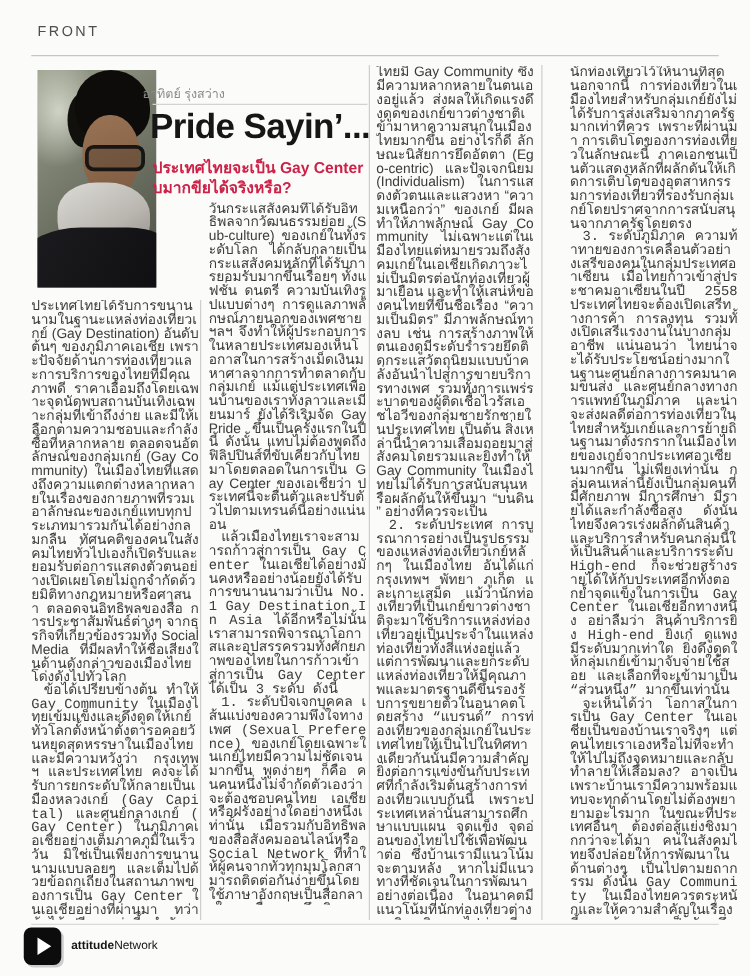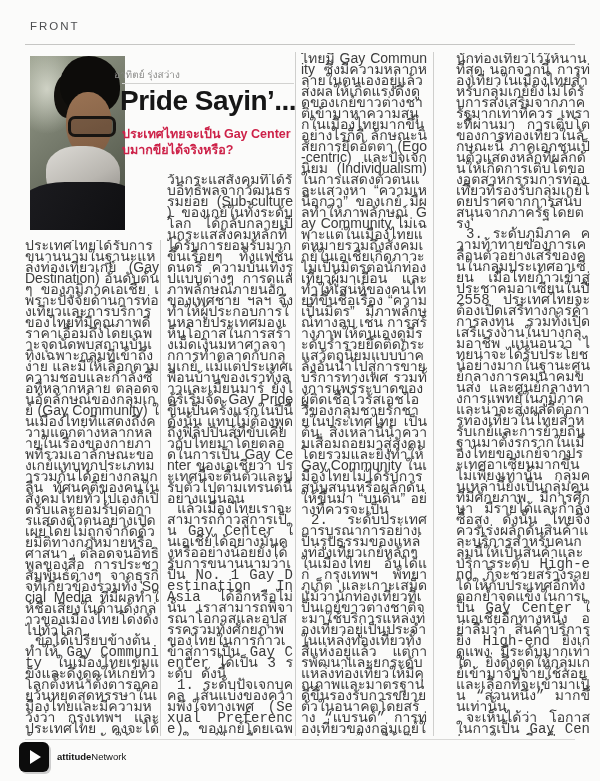--- a/index.html
+++ b/index.html
@@ -38,21 +38,21 @@
     position:absolute;left:120px;top:85px;font-size:28px;font-weight:bold;color:#161616;
     letter-spacing:-0.5px;
   }
   .article-subtitle{
     position:absolute;left:122px;top:126px;width:175px;font-size:12.5px;font-weight:bold;
     color:#cd2148;line-height:16px;
   }
   .article-subtitle span{display:block;}
   
   .col{
-    position:absolute;font-size:14px;line-height:11px;color:#3b3b3b;text-align:justify;
+    position:absolute;font-size:11px;line-height:11px;color:#3b3b3b;text-align:justify;
     overflow:hidden;overflow-wrap:anywhere;line-break:anywhere;
   }
   .col p{margin:0;}
   .col p.indent{text-indent:10px;font-family:Liberation Mono, monospace;}
   .vrule{position:absolute;width:1px;background:#cfcfcd;}
   #vr1{left:160px;top:240px;height:496px;}
   #vr2{left:295px;top:52px;height:684px;}
   #vr3{left:433px;top:52px;height:684px;}
   
   .footer-rule{position:absolute;left:25px;top:739px;width:550px;height:1px;background:#d9d9d7;}
@@ -89,21 +89,21 @@
 <div class="article-title">Pride Sayin’...</div>
 <div class="article-subtitle">
   <span>ประเทศไทยจะเป็น Gay Center</span>
   <span>บมากขียได้จริงหรือ?</span>
 </div>
 
 <div class="col" style="left:25px;top:240px;width:134px;height:496px;">
     <p>ประเทศไทยได้รับการขนานนามในฐานะแหล่งท่องเที่ยวเกย์ (Gay Destination) อันดับต้นๆ ของภูมิภาคเอเชีย เพราะปัจจัยด้านการท่องเที่ยวและการบริการของไทยที่มีคุณภาพดี ราคาเอื้อมถึงโดยเฉพาะจุดนัดพบสถานบันเทิงเฉพาะกลุ่มที่เข้าถึงง่าย และมีให้เลือกตามความชอบและกำลังซื้อที่หลากหลาย ตลอดจนอัตลักษณ์ของกลุ่มเกย์ (Gay Community) ในเมืองไทยที่แสดงถึงความแตกต่างหลากหลายในเรื่องของกายภาพที่รวมเอาลักษณะของเกย์แทบทุกประเภทมารวมกันได้อย่างกลมกลืน ทัศนคติของคนในสังคมไทยทั่วไปเองก็เปิดรับและยอมรับต่อการแสดงตัวตนอย่างเปิดเผยโดยไม่ถูกจำกัดด้วยมิติทางกฎหมายหรือศาสนา ตลอดจนอิทธิพลของสื่อ การประชาสัมพันธ์ต่างๆ จากธุรกิจที่เกี่ยวข้องรวมทั้ง Social Media ที่มีผลทำให้ชื่อเสียงในด้านดังกล่าวของเมืองไทยโด่งดังไปทั่วโลก</p>
     <p class="indent">ข้อได้เปรียบข้างต้น ทำให้ Gay Community ในเมืองไทยเข้มแข็งและดึงดูดให้เกย์ทั่วโลกตั้งหน้าตั้งตารอคอยวันหยุดสุดหรรษาในเมืองไทยและมีความหวังว่า กรุงเทพฯ และประเทศไทย คงจะได้รับการยกระดับให้กลายเป็นเมืองหลวงเกย์ (Gay Capital) และศูนย์กลางเกย์ (Gay Center) ในภูมิภาคเอเชียอย่างเต็มภาคภูมิในเร็ววัน มิใช่เป็นเพียงการขนานนามแบบลอยๆ และเต็มไปด้วยข้อถกเถียงในสถานภาพของการเป็น Gay Center ในเอเชียอย่างที่ผ่านมา ทว่าข้อได้เปรียบเหล่านี้ กำลังถูกท้าทายจากการแข่งขันจากนานาประเทศในเอเชีย โดยเฉพาะในอีก 2 - 3 ปีข้างหน้า จะมีแนวโน้มการเติบโตของธุรกิจที่มารองรับการขยายตัวของกลุ่มเกย์ในหลายๆ ประเทศ เนื่องจากยิ่งนับ</p>
   </div>
-<div class="col" style="left:167px;top:174px;width:126px;height:562px;">
+<div class="col" style="left:167px;top:162px;width:126px;height:562px;">
     <p>วันกระแสสังคมที่ได้รับอิทธิพลจากวัฒนธรรมย่อย (Sub-culture) ของเกย์ในทั้งระดับโลก ได้กลับกลายเป็นกระแสสังคมหลักที่ได้รับการยอมรับมากขึ้นเรื่อยๆ ทั้งแฟชั่น ดนตรี ความบันเทิงรูปแบบต่างๆ การดูแลภาพลักษณ์ภายนอกของเพศชาย ฯลฯ จึงทำให้ผู้ประกอบการในหลายประเทศมองเห็นโอกาสในการสร้างเม็ดเงินมหาศาลจากการทำตลาดกับกลุ่มเกย์ แม้แต่ประเทศเพื่อนบ้านของเราทั้งลาวและเมียนมาร์ ยังได้ริเริ่มจัด Gay Pride ขึ้นเป็นครั้งแรกในปีนี้ ดังนั้น แทบไม่ต้องพูดถึงฟิลิปปินส์ที่ขับเคี่ยวกับไทยมาโดยตลอดในการเป็น Gay Center ของเอเชียว่า ประเทศนี้จะตื่นตัวและปรับตัวไปตามเทรนด์นี้อย่างแน่นอน</p>
     <p class="indent">แล้วเมืองไทยเราจะสามารถก้าวสู่การเป็น Gay Center ในเอเชียได้อย่างมั่นคงหรืออย่างน้อยยังได้รับการขนานนามว่าเป็น No. 1 Gay Destination In Asia ได้อีกหรือไม่นั้น เราสามารถพิจารณาโอกาสและอุปสรรครวมทั้งศักยภาพของไทยในการก้าวเข้าสู่การเป็น Gay Center ได้เป็น 3 ระดับ ดังนี้</p>
     <p class="indent">1. ระดับปัจเจกบุคคล เส้นแบ่งของความพึงใจทางเพศ (Sexual Preference) ของเกย์โดยเฉพาะในเกย์ไทยมีความไม่ชัดเจนมากขึ้น พูดง่ายๆ ก็คือ คนคนหนึ่งไม่จำกัดตัวเองว่าจะต้องชอบคนไทย เอเชีย หรือฝรั่งอย่างใดอย่างหนึ่งเท่านั้น เมื่อรวมกับอิทธิพลของสื่อสังคมออนไลน์หรือ Social Network ที่ทำให้ผู้คนจากทั่วทุกมุมโลกสามารถติดต่อกันง่ายขึ้นโดยใช้ภาษาอังกฤษเป็นสื่อกลางในการสื่อสาร จึงเกิดแนวโน้มที่ทำให้คนไม่ปิดกั้นตัวเองอยู่กับชาติพันธุ์ (Race) ใดชาติพันธุ์หนึ่ง ชอบได้ทุกชาติทั้งไทย เกาหลี จีน ญี่ปุ่น ฝรั่ง แขก เป็นต้น และด้วยการที่เมือง</p>
   </div>
 <div class="col" style="left:301px;top:53px;width:126px;height:683px;">
     <p>ไทยมี Gay Community ซึ่งมีความหลากหลายในตนเองอยู่แล้ว ส่งผลให้เกิดแรงดึงดูดของเกย์ขาวต่างชาติเข้ามาหาความสนุกในเมืองไทยมากขึ้น อย่างไรก็ดี ลักษณะนิสัยการยึดอัตตา (Ego-centric) และปัจเจกนิยม (Individualism) ในการแสดงตัวตนและแสวงหา “ความเหนือกว่า” ของเกย์ มีผลทำให้ภาพลักษณ์ Gay Community ไม่เฉพาะแต่ในเมืองไทยแต่หมายรวมถึงสังคมเกย์ในเอเชียเกิดภาวะไม่เป็นมิตรต่อนักท่องเที่ยวผู้มาเยือน และทำให้เสน่ห์ของคนไทยที่ขึ้นชื่อเรื่อง “ความเป็นมิตร” มีภาพลักษณ์ทางลบ เช่น การสร้างภาพให้ตนเองดูมีระดับร่ำรวยยึดติดกระแสวัตถุนิยมแบบบ้าคลั่งอันนำไปสู่การขายบริการทางเพศ รวมทั้งการแพร่ระบาดของผู้ติดเชื้อไวรัสเอชไอวีของกลุ่มชายรักชายในประเทศไทย เป็นต้น สิ่งเหล่านี้นำความเสื่อมถอยมาสู่สังคมโดยรวมและยิ่งทำให้ Gay Community ในเมืองไทยไม่ได้รับการสนับสนุนหรือผลักดันให้ขึ้นมา “บนดิน” อย่างที่ควรจะเป็น</p>
     <p class="indent">2. ระดับประเทศ การบูรณาการอย่างเป็นรูปธรรมของแหล่งท่องเที่ยวเกย์หลักๆ ในเมืองไทย อันได้แก่ กรุงเทพฯ พัทยา ภูเก็ต และเกาะเสม็ด แม้ว่านักท่องเที่ยวที่เป็นเกย์ขาวต่างชาติจะมาใช้บริการแหล่งท่องเที่ยวอยู่เป็นประจำในแหล่งท่องเที่ยวทั้งสี่แห่งอยู่แล้ว แต่การพัฒนาและยกระดับแหล่งท่องเที่ยวให้มีคุณภาพและมาตรฐานดีขึ้นรองรับการขยายตัวในอนาคตโดยสร้าง “แบรนด์” การท่องเที่ยวของกลุ่มเกย์ในประเทศไทยให้เป็นไปในทิศทางเดียวกันนั้นมีความสำคัญยิ่งต่อการแข่งขันกับประเทศที่กำลังเริ่มต้นสร้างการท่องเที่ยวแบบกันนี้ เพราะประเทศเหล่านั้นสามารถศึกษาแบบแผน จุดแข็ง จุดอ่อนของไทยไปใช้เพื่อพัฒนาต่อ ซึ่งบ้านเรามีแนวโน้มจะตามหลัง หากไม่มีแนวทางที่ชัดเจนในการพัฒนาอย่างต่อเนื่อง ในอนาคตมีแนวโน้มที่นักท่องเที่ยวต่างชาติจะเดินทางไปท่องเที่ยวในหลายประเทศมากขึ้นต่อการท่องเที่ยวหนึ่งทริป สาเหตุจากต้นทุนการเดินทางโดยเครื่องบินที่ถูกลง ดังนั้นชัยชนะจะอยู่กับผู้ที่สามารถดึงดูด</p>
   </div>
 <div class="col" style="left:456px;top:53px;width:134px;height:683px;">
     <p>นักท่องเที่ยวไว้ให้นานที่สุด นอกจากนี้ การท่องเที่ยวในเมืองไทยสำหรับกลุ่มเกย์ยังไม่ได้รับการส่งเสริมจากภาครัฐมากเท่าที่ควร เพราะที่ผ่านมา การเติบโตของการท่องเที่ยวในลักษณะนี้ ภาคเอกชนเป็นตัวแสดงหลักที่ผลักดันให้เกิดการเติบโตของอุตสาหกรรมการท่องเที่ยวที่รองรับกลุ่มเกย์โดยปราศจากการสนับสนุนจากภาครัฐโดยตรง</p>

